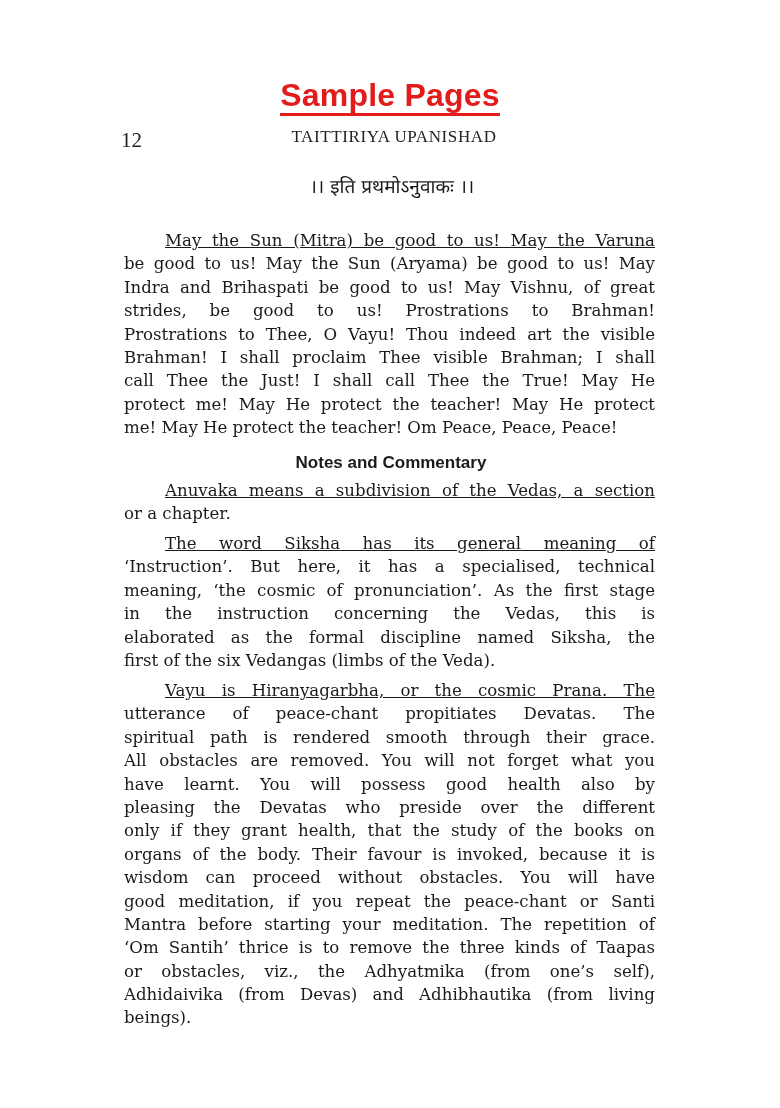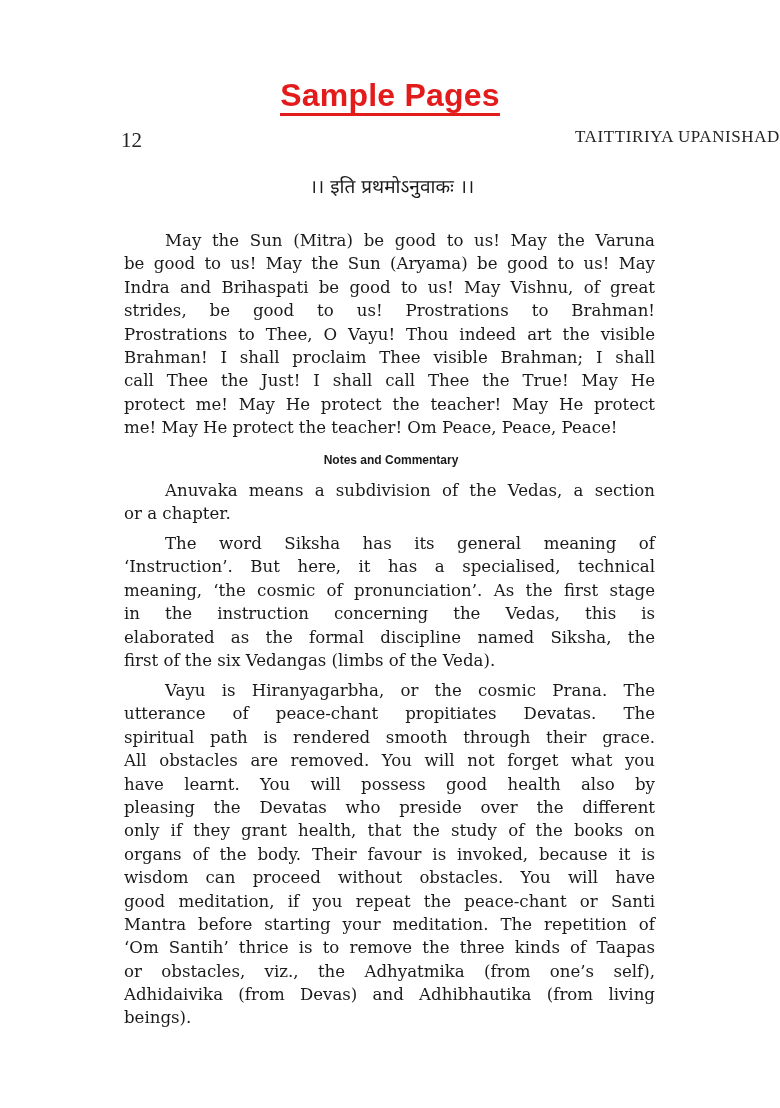--- a/index.html
+++ b/index.html
@@ -1,27 +1,27 @@
 <!DOCTYPE html>
 <html><head>
 <meta charset="utf-8">
 <style>
   html, body { margin: 0; padding: 0; background: #ffffff; }
   body { width: 780px; height: 1108px; position: relative; overflow: hidden; font-family: "DejaVu Serif", serif; color: #1a1a1a; }
   .banner { position: absolute; top: 78px; left: 0; width: 780px; text-align: center; }
   .banner span { display: inline-block; font-family: "Liberation Sans", sans-serif; font-weight: bold; font-size: 32px; color: #e31b1b; letter-spacing: 0.2px; border-bottom: 3px solid #e31b1b; line-height: 34px; padding-bottom: 1px; }
   .page-number { position: absolute; top: 128px; left: 121px; font-family: "Liberation Serif", serif; font-size: 21px; color: #222; }
-  .running-head { position: absolute; top: 127px; left: 0; width: 780px; text-align: right; font-family: "Liberation Serif", serif; font-size: 17px; letter-spacing: 0.6px; color: #222; padding-left: 8px; box-sizing: border-box; }
+  .running-head { position: absolute; top: 127px; left: 0; width: 780px; text-align: center; font-family: "Liberation Serif", serif; font-size: 17px; letter-spacing: 0.6px; color: #222; padding-left: 8px; box-sizing: border-box; }
   .sanskrit { position: absolute; top: 173px; left: 0; width: 780px; text-align: center; font-family: "DejaVu Sans", sans-serif; font-size: 19px; color: #1a1a1a; padding-left: 4px; box-sizing: border-box; }
   .text-block { position: absolute; left: 124px; width: 531px; }
   .line { display: block; height: 23.4px; line-height: 23.4px; font-size: 16.6px; text-align: justify; text-align-last: justify; white-space: nowrap; overflow: visible; }
   .line.last { text-align-last: left; }
-  .line.indent { padding-left: 41px; }
+  .line.indent { padding-left: 41px; text-decoration: underline; }
   .verse { top: 229px; }
-  .notes-heading { position: absolute; top: 453px; left: 0; width: 780px; text-align: center; font-family: "Liberation Sans", sans-serif; font-weight: bold; font-size: 12px; color: #1a1a1a; padding-left: 2px; box-sizing: border-box; }
+  .notes-heading { position: absolute; top: 453px; left: 0; width: 780px; text-align: center; font-family: "Liberation Sans", sans-serif; font-weight: bold; font-size: 17px; color: #1a1a1a; padding-left: 2px; box-sizing: border-box; }
   .p1 { top: 479px; }
   .p2 { top: 532px; }
   .p3 { top: 679px; }
 </style>
 </head>
 <body>
 
 <div class="banner">
   <span>Sample Pages</span>
 </div>

